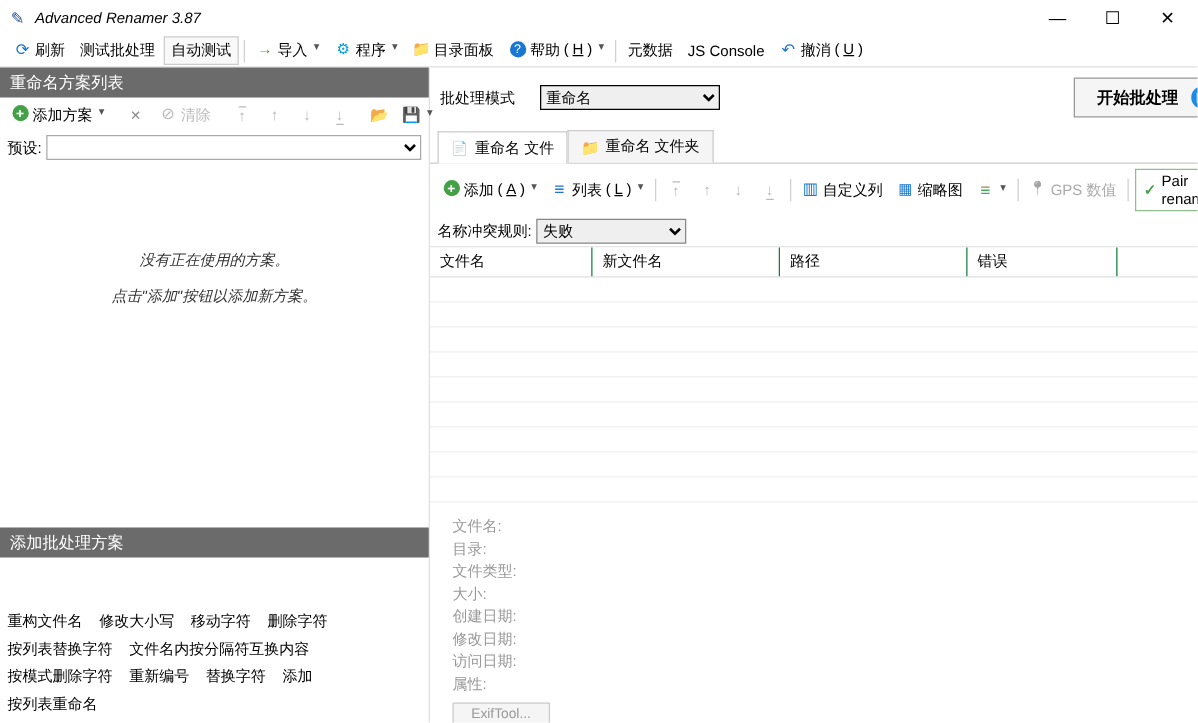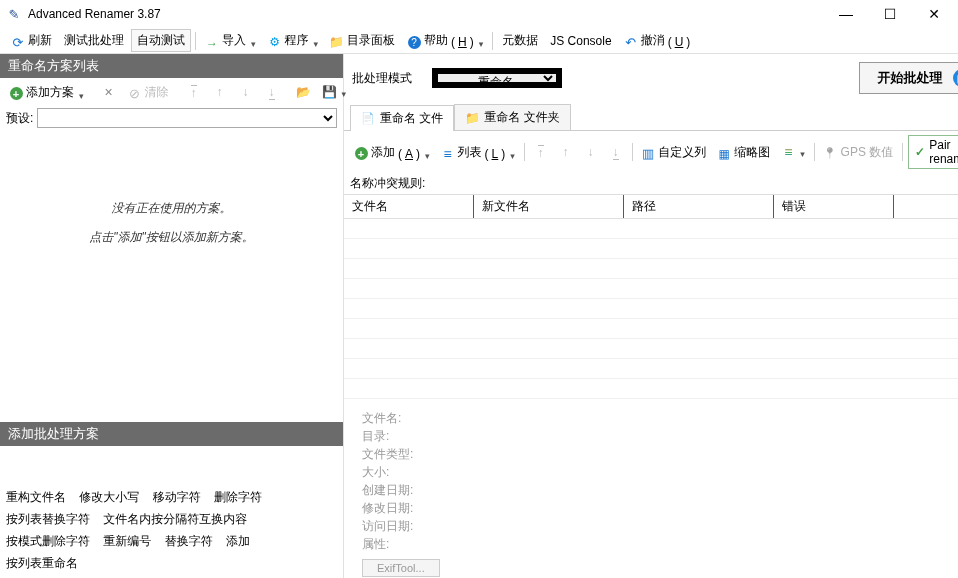--- a/index.html
+++ b/index.html
@@ -1,27 +1,27 @@
 <!DOCTYPE html>
 <html><head>
 <meta charset="utf-8">
 <style>
 * { box-sizing: border-box; margin: 0; padding: 0; font-family: "Microsoft YaHei", "SimSun", Arial, sans-serif; }
 body { width: 958px; height: 578px; overflow: hidden; background: #fff; font-size: 12px; color: #000; }
 
 
 .titlebar { height: 28px; display: flex; align-items: center; padding: 0 2px 0 6px; background: #fff; }
 .titlebar .icon { width: 16px; height: 16px; margin-right: 6px; display: flex; align-items: center; justify-content: center; font-size: 13px; color: #2b5797; }
-.titlebar .title { flex: 1; font-size: 12px; color: #000; }
+.titlebar .title { flex: 1; font-size: 12px; color: #000; font-style: italic; }
 .titlebar .win-controls { display: flex; }
 .titlebar .win-btn { width: 44px; height: 28px; display: flex; align-items: center; justify-content: center; font-size: 14px; }
 
 
 .toolbar { height: 26px; display: flex; align-items: center; padding: 0 6px; gap: 2px; border-bottom: 1px solid #e0e0e0; background: #fff; }
-.tb-item { display: flex; align-items: flex-end; gap: 3px; padding: 2px 5px; white-space: nowrap; cursor: default; }
+.tb-item { display: flex; align-items: flex-start; gap: 3px; padding: 2px 5px; white-space: nowrap; cursor: default; }
 .tb-sep { width: 1px; height: 18px; background: #d0d0d0; margin: 0 2px; }
 .ic { display: inline-flex; width: 14px; height: 14px; align-items: center; justify-content: center; }
 .ic-refresh::before { content:"⟳"; color:#1976d2; font-size:13px; }
 .ic-green-arrow::before { content:"→"; color:#43a047; font-size:12px; }
 .ic-share::before { content:"⚙"; color:#039be5; font-size:12px; }
 .ic-folder::before { content:"📁"; font-size:12px; }
 .ic-help::before { content:"?"; background:#1976d2; color:#fff; border-radius:50%; width:13px; height:13px; font-size:10px; display:flex; align-items:center; justify-content:center; }
 .ic-undo::before { content:"↶"; color:#1976d2; font-size:13px; }
 .ic-plus::before { content:"+"; background:#43a047; color:#fff; border-radius:50%; width:13px; height:13px; font-size:11px; display:flex; align-items:center; justify-content:center; font-weight:bold; }
 .ic-x::before { content:"×"; color:#888; font-size:14px; }
@@ -51,21 +51,21 @@
 .left-toolbar { height:28px; display:flex; align-items:center; padding:0 4px; gap:2px; }
 .preset-row { display:flex; align-items:center; padding:2px 6px; gap:4px; }
 .preset-row select { flex:1; height:20px; font-size:12px; border:1px solid #aaa; background:#fff; }
 .empty-methods { flex:1; display:flex; flex-direction:column; align-items:center; justify-content:flex-start; padding-top:70px; color:#333; font-style:italic; gap:12px; font-size:12px; }
 .bottom-methods { }
 .method-links { padding:4px 6px; line-height:22px;margin-top:36px; }
 .method-links a { color:#000; text-decoration:none; margin-right:10px; white-space:nowrap; display:inline-block; }
 
 
 .mode-row { display:flex; align-items:center; padding:8px 8px 6px; gap:20px; }
-.mode-row select { width:130px; height:20px; border:6px solid #000000; font-size:12px;padding-left:36px; }
+.mode-row select { width:144px; height:20px; border:1px solid #000000; font-size:12px; }
 .start-btn { margin-left:auto; height:32px; width:130px; border:1px solid #999; background:#f5f5f5; display:flex; align-items:center; justify-content:center; gap:10px; font-weight:bold; font-size:13px; }
 .start-btn .play { width:18px; height:18px; border-radius:50%; background:#1e88e5; display:flex; align-items:center; justify-content:center; color:#fff; font-size:10px; }
 
 .tabs { display:flex; padding:4px 6px 0; gap:0; border-bottom:1px solid #ccc; }
 .tab { padding:4px 10px; border:1px solid #ccc; border-bottom:none; background:#f5f5f5; display:flex; align-items:center; gap:5px; font-size:12px; }
 .tab.active { background:#fff; position:relative; top:1px; }
 
 .file-toolbar { display:flex; align-items:center; padding:4px 6px; gap:3px; flex-wrap:nowrap; }
 .file-toolbar .tb-item { padding:2px 4px; }
 .pair-btn { border:1px solid #8fbf8f; padding:2px 6px; display:flex; align-items:center; gap:4px; }
@@ -259,20 +259,21 @@
         </div>
       <div class="tb-sep"></div>
       <div class="pair-btn">
           <span class="ic ic-checkgreen"></span>
           <span>Pair renaming</span>
         </div>
     </div>
 
     <div class="conflict-row">
       <span>名称冲突规则:</span>
+      <select><option>失败</option></select>
     </div>
 
     <div class="grid">
       <div class="grid-header">
         <div class="gh" style="width:130px">文件名</div>
         <div class="gh" style="width:150px">新文件名</div>
         <div class="gh" style="width:150px">路径</div>
         <div class="gh" style="width:120px">错误</div>
         <div class="gh last"></div>
       </div>

